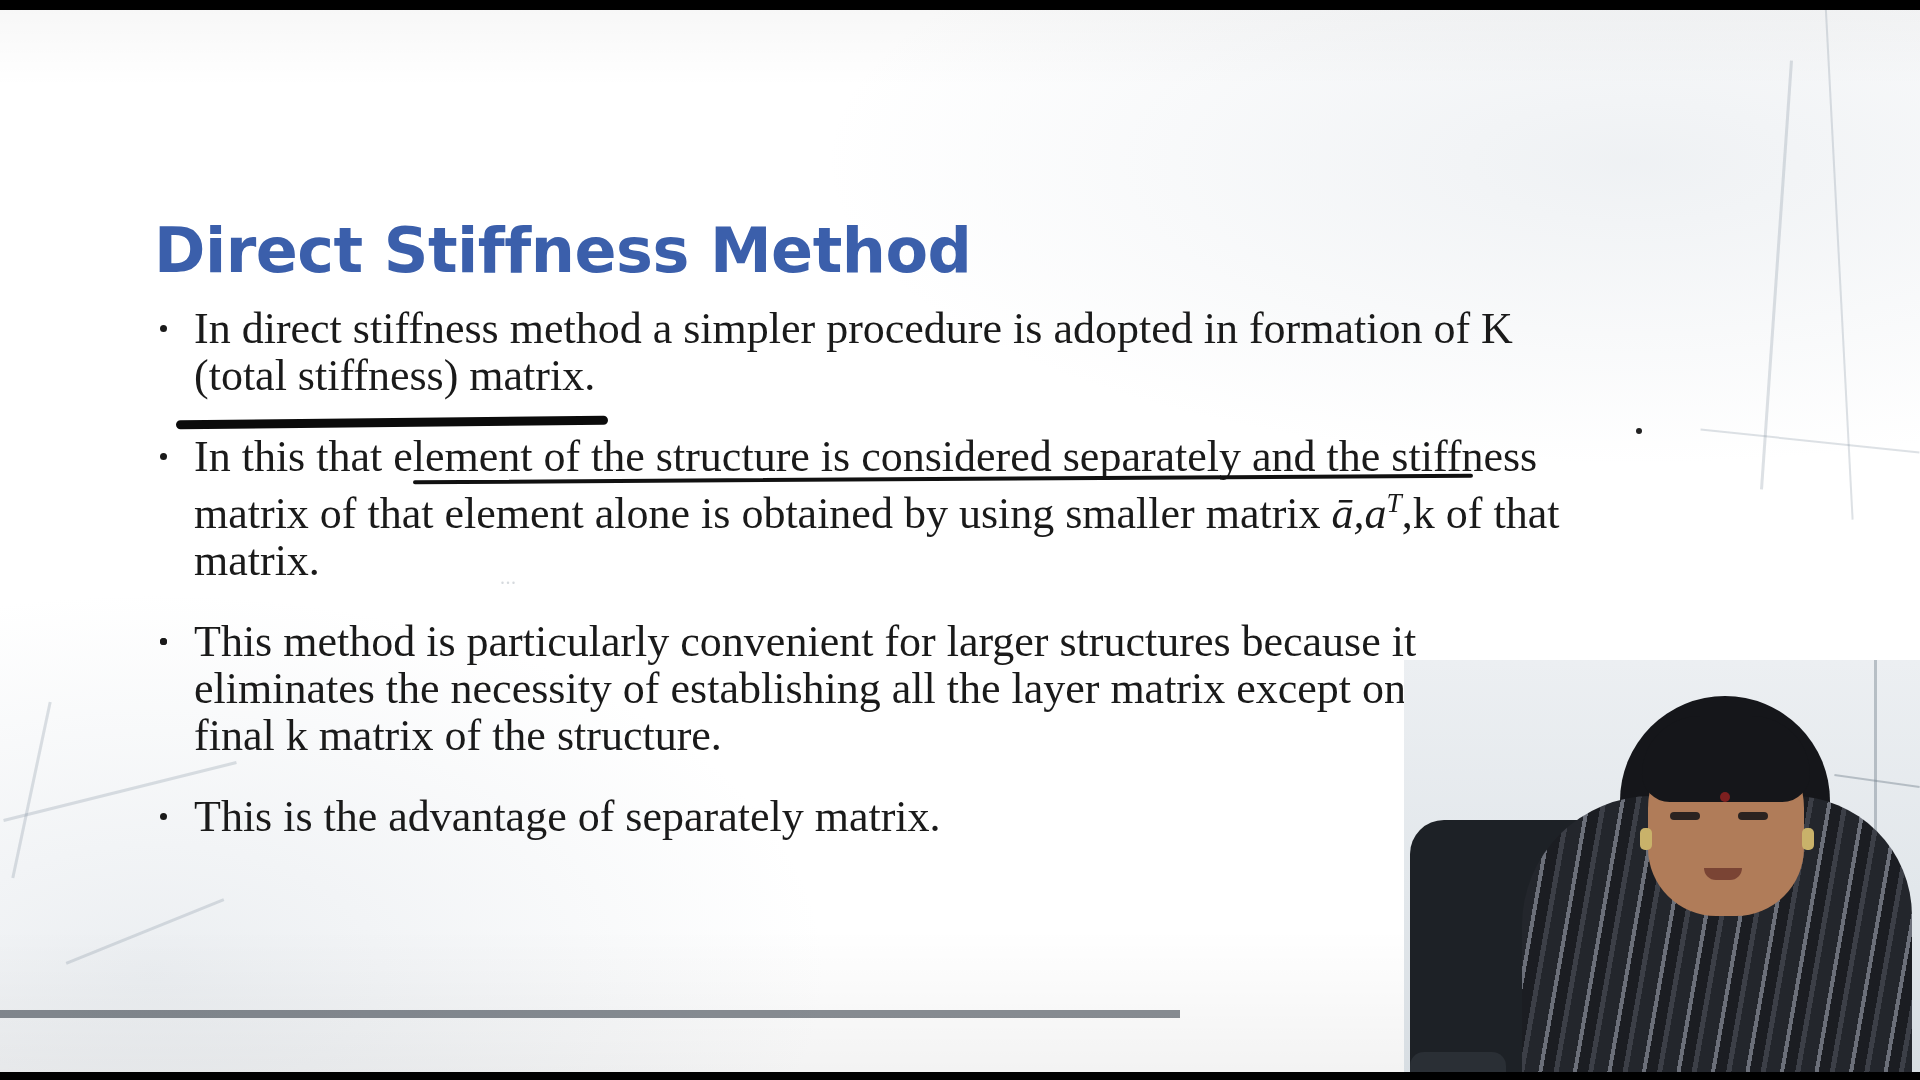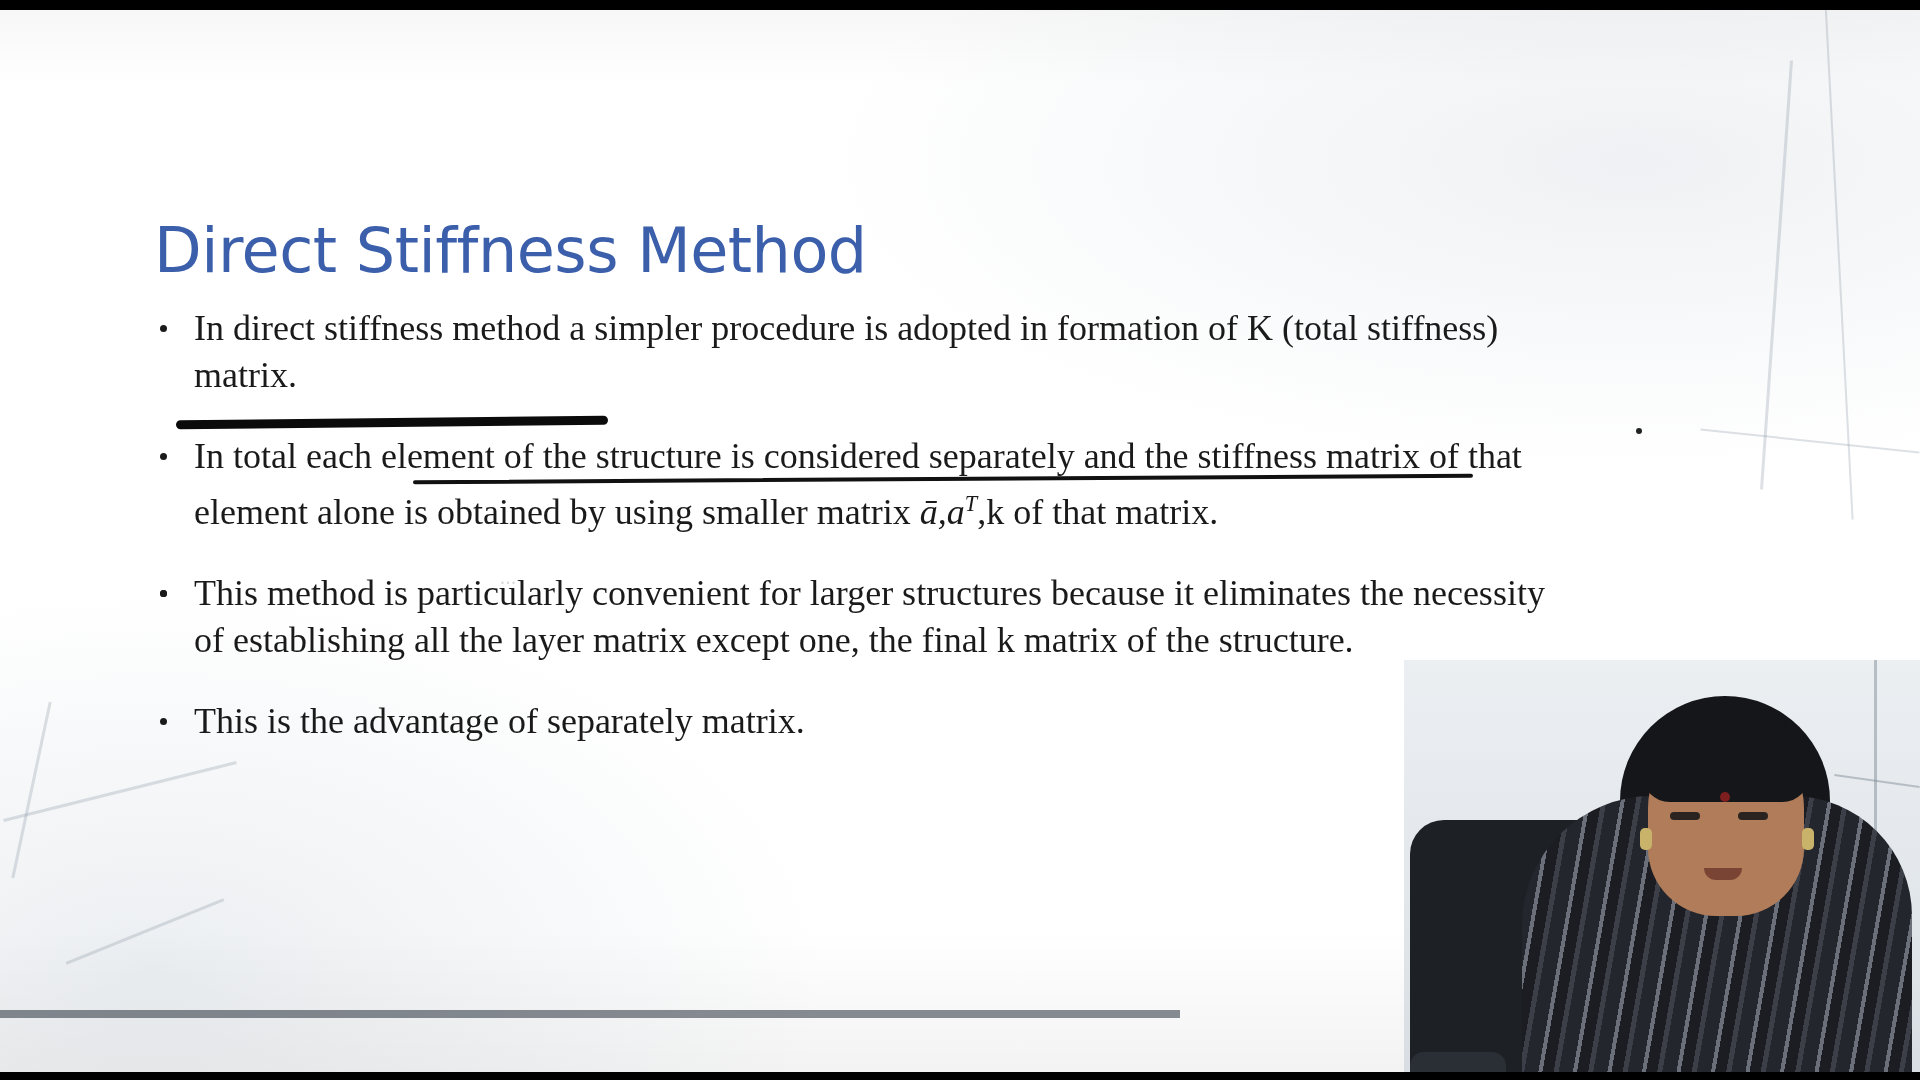--- a/index.html
+++ b/index.html
@@ -61,38 +61,38 @@
     pointer-events: none;
     font-family: "Liberation Serif", serif;
   }
 
   
   .slide-title {
     position: absolute;
     left: 154px;
     top: 172px;
     font-family: "DejaVu Sans", sans-serif;
-    font-weight: normal;
+    font-weight: bold;
     font-size: 62px;
     letter-spacing: -0.5px;
     color: #3b5fab;
   }
 
   .bullets {
     position: absolute;
     left: 152px;
     top: 305px;
     width: 1420px;
   }
   .bullet {
     position: relative;
     display: block;
     padding-left: 42px;
     margin-bottom: 34px;
-    font-size: 36px;
+    font-size: 44px;
     line-height: 47px;
     color: #1a1a1a;
     font-family: "Liberation Serif", serif;
   }
   .bullet .dot {
     position: absolute;
     left: 8px;
     top: 20px;
     width: 7px;
     height: 7px;
@@ -299,21 +299,21 @@
 
   <div class="bullets">
 
     <div class="bullet">
       <span class="dot"></span>
       <span>In direct stiffness method a simpler procedure is adopted in formation of K (total stiffness) matrix.</span>
     </div>
 
     <div class="bullet">
       <span class="dot"></span>
-      <span>In total each element of the structure is considered separately and the stiffness matrix of that element alone is obtained by using smaller matrix </span><span class="ital">ā,</span><span class="ital">a</span><sup>T</sup><span>,k of that matrix.</span>
+      <span>In this that element of the structure is considered separately and the stiffness matrix of that element alone is obtained by using smaller matrix </span><span class="ital">ā,</span><span class="ital">a</span><sup>T</sup><span>,k of that matrix.</span>
     </div>
 
     <div class="bullet">
       <span class="dot"></span>
     </div>
 
     <div class="bullet">
       <span class="dot"></span>
       <span>This method is particularly convenient for larger structures because it eliminates the necessity of establishing all the layer matrix except one, the final k matrix of the structure.</span>
     </div>

